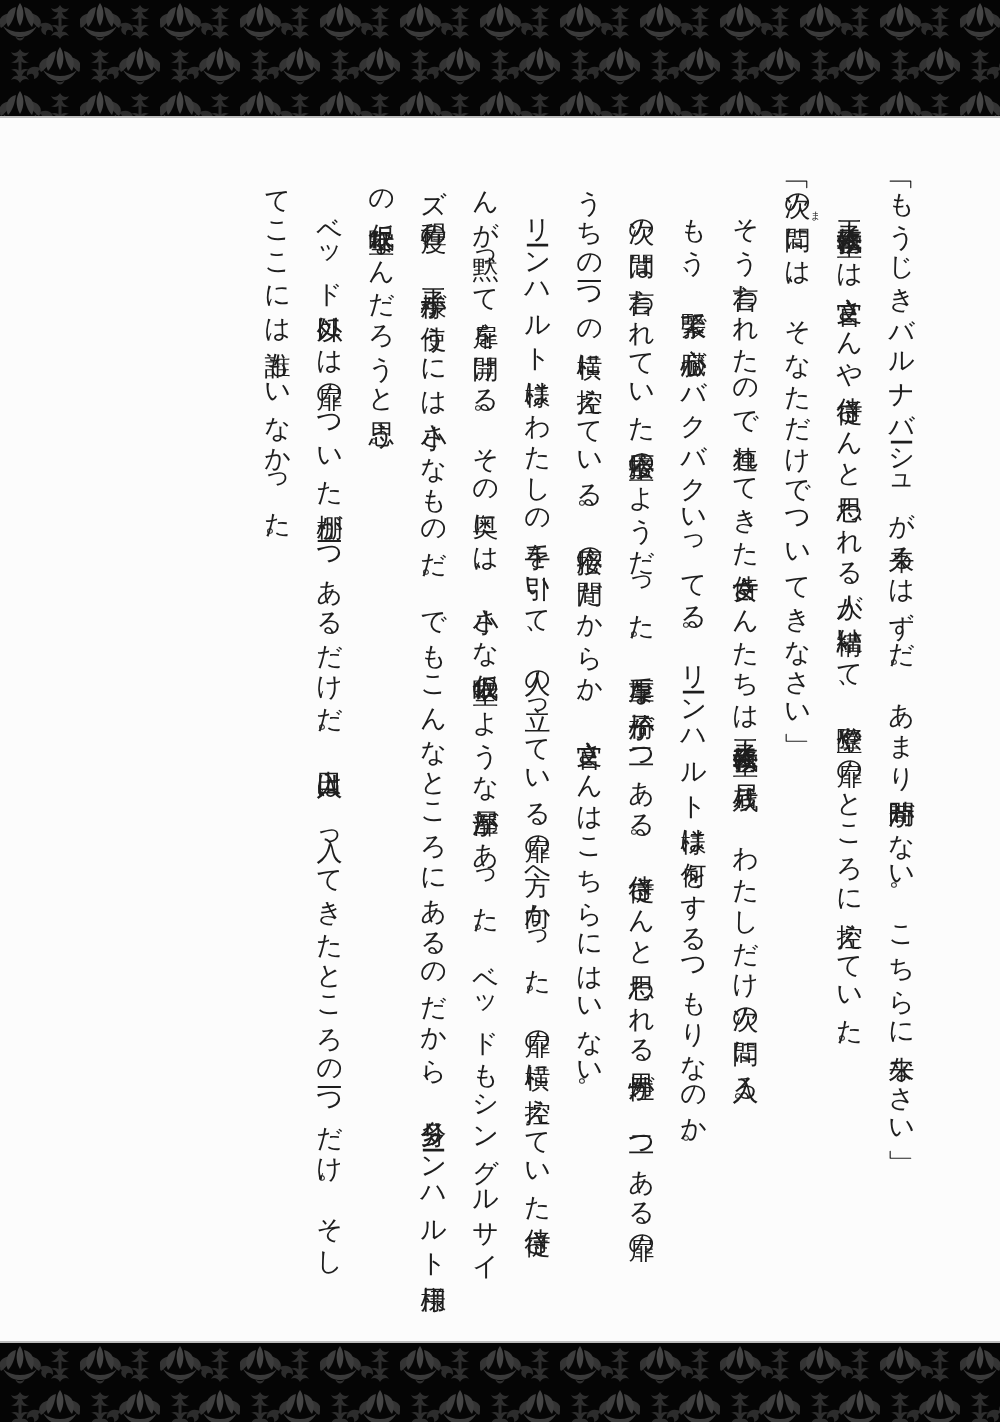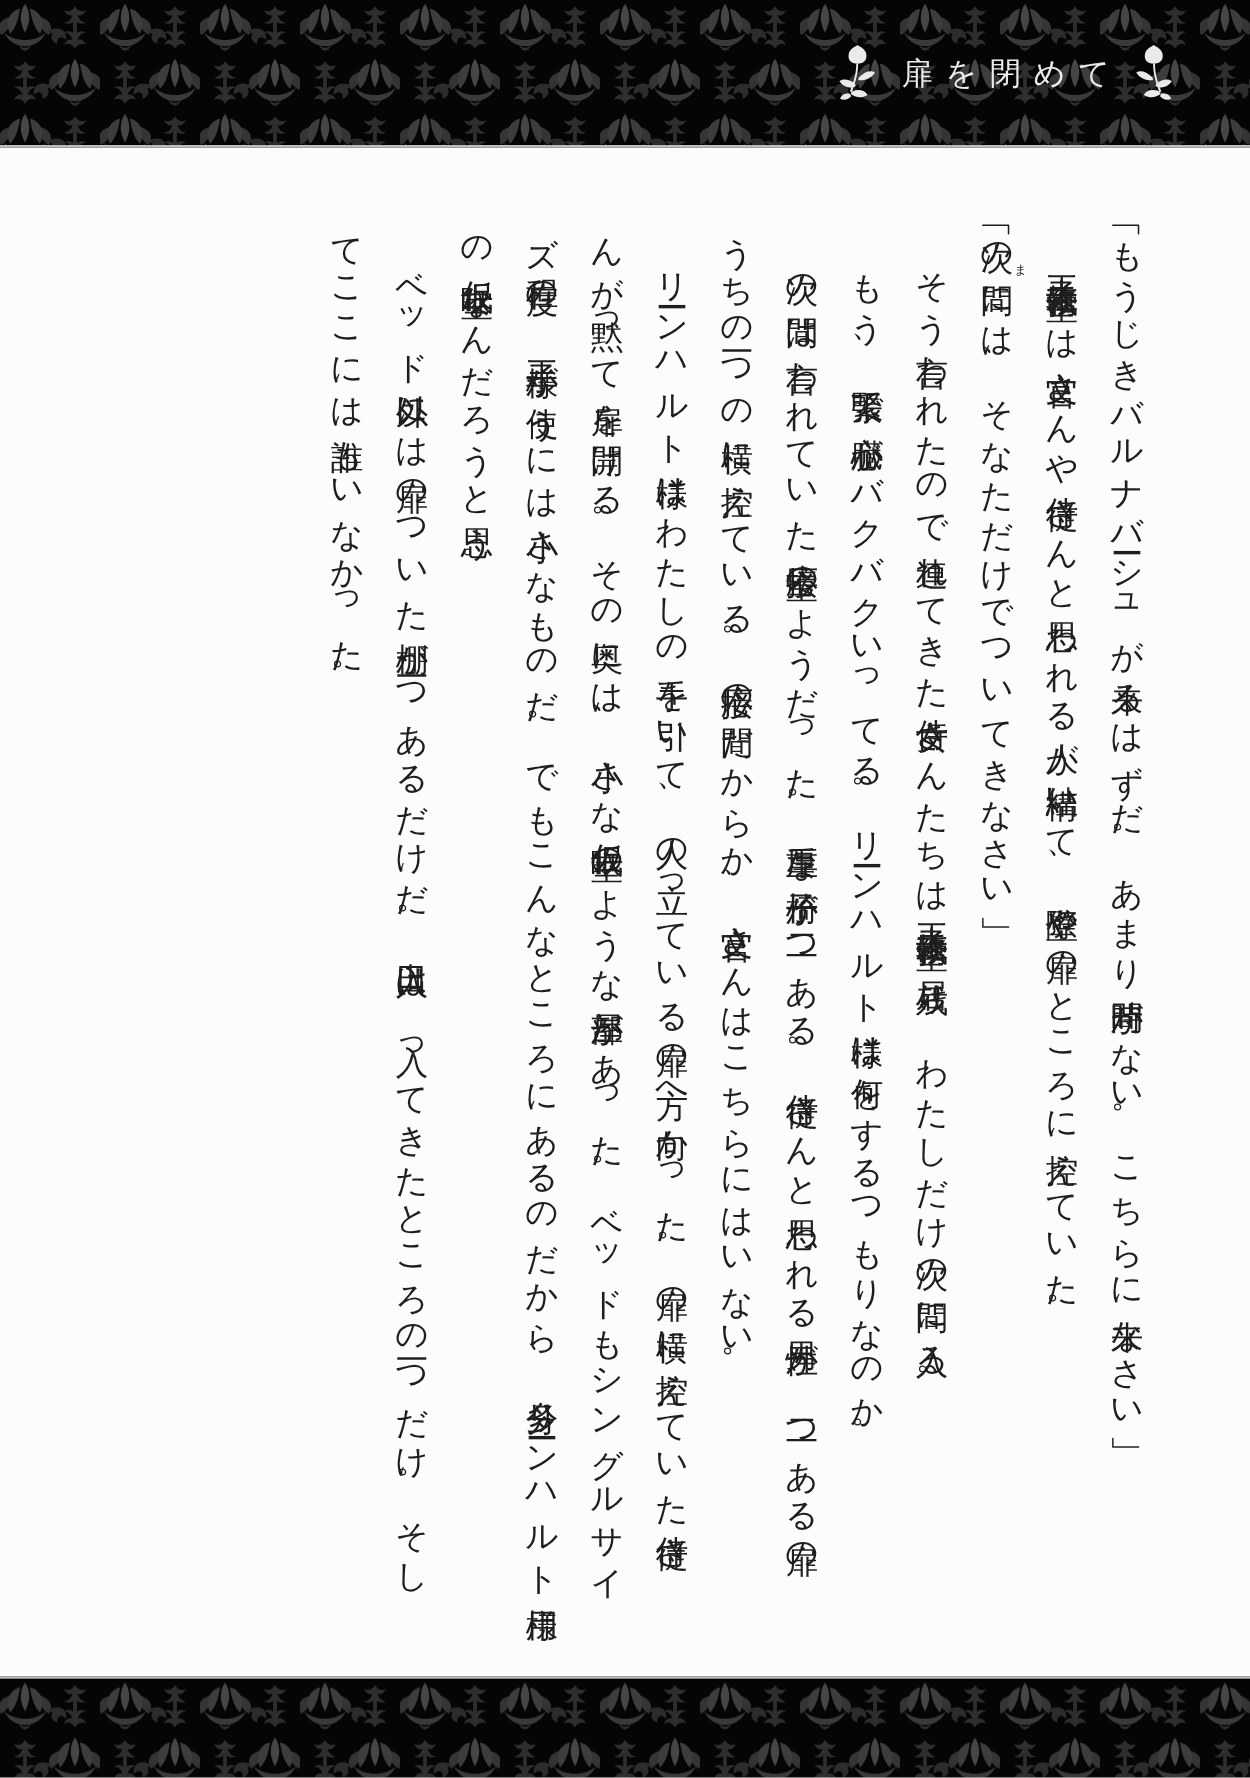--- a/index.html
+++ b/index.html
@@ -84,29 +84,20 @@
     </g>
   </defs>
 </svg>
 
 <div class="page">
 
   <header class="band top">
     <svg class="band-fill" width="1000" height="116" aria-hidden="true">
       <rect width="1000" height="116" fill="url(#damask)"></rect>
     </svg>
-    <div class="title-row">
-      <svg class="flower" width="30" height="48" viewBox="0 0 30 48" aria-hidden="true">
-        <use href="#tulip-sprig"></use>
-      </svg>
-      <h1 class="chapter-title">扉を閉めて</h1>
-      <svg class="flower mirrored" width="30" height="48" viewBox="0 0 30 48" aria-hidden="true">
-        <use href="#tulip-sprig"></use>
-      </svg>
-    </div>
   </header>
 
   <main class="text-area" id="paragraphs">
       <p class="para">「もうじきバルナバーシュが来るはずだ。あまり時間がない。こちらに来なさい」</p>
       <p class="para indent">王太子執務室には文官さんや侍従さんと思われる人が結構いて、壁際や扉のところに控えていた。</p>
       <p class="para">「次の<ruby>間<rt>ま</rt></ruby>には、そなただけでついてきなさい」</p>
       <p class="para indent">そう言われたので連れてきた侍女さんたちは王太子執務室に居残り、わたしだけ次の間に入る。</p>
       <p class="para indent">もう、緊張で心臓がバクバクいってる。リーンハルト様は何をするつもりなのか。</p>
       <p class="para indent">次の間は言われていた応接室のようだった。重厚な椅子が二つある。侍従さんと思われる男性が、二つある扉のうちの一つの横に控えている。応接の間だからか、文官さんはこちらにはいない。</p>
       <p class="para indent">リーンハルト様はわたしの手を引いて、人の立っている扉の方へ向かった。扉の横に控えていた侍従さんが黙って扉を開ける。その奥には、小さな仮眠室のような部屋があった。ベッドもシングルサイズ程度の、王子様が使うには小さなものだ。でもこんなところにあるのだから、多分リーンハルト様用の仮眠室なんだろうと思う。</p>

